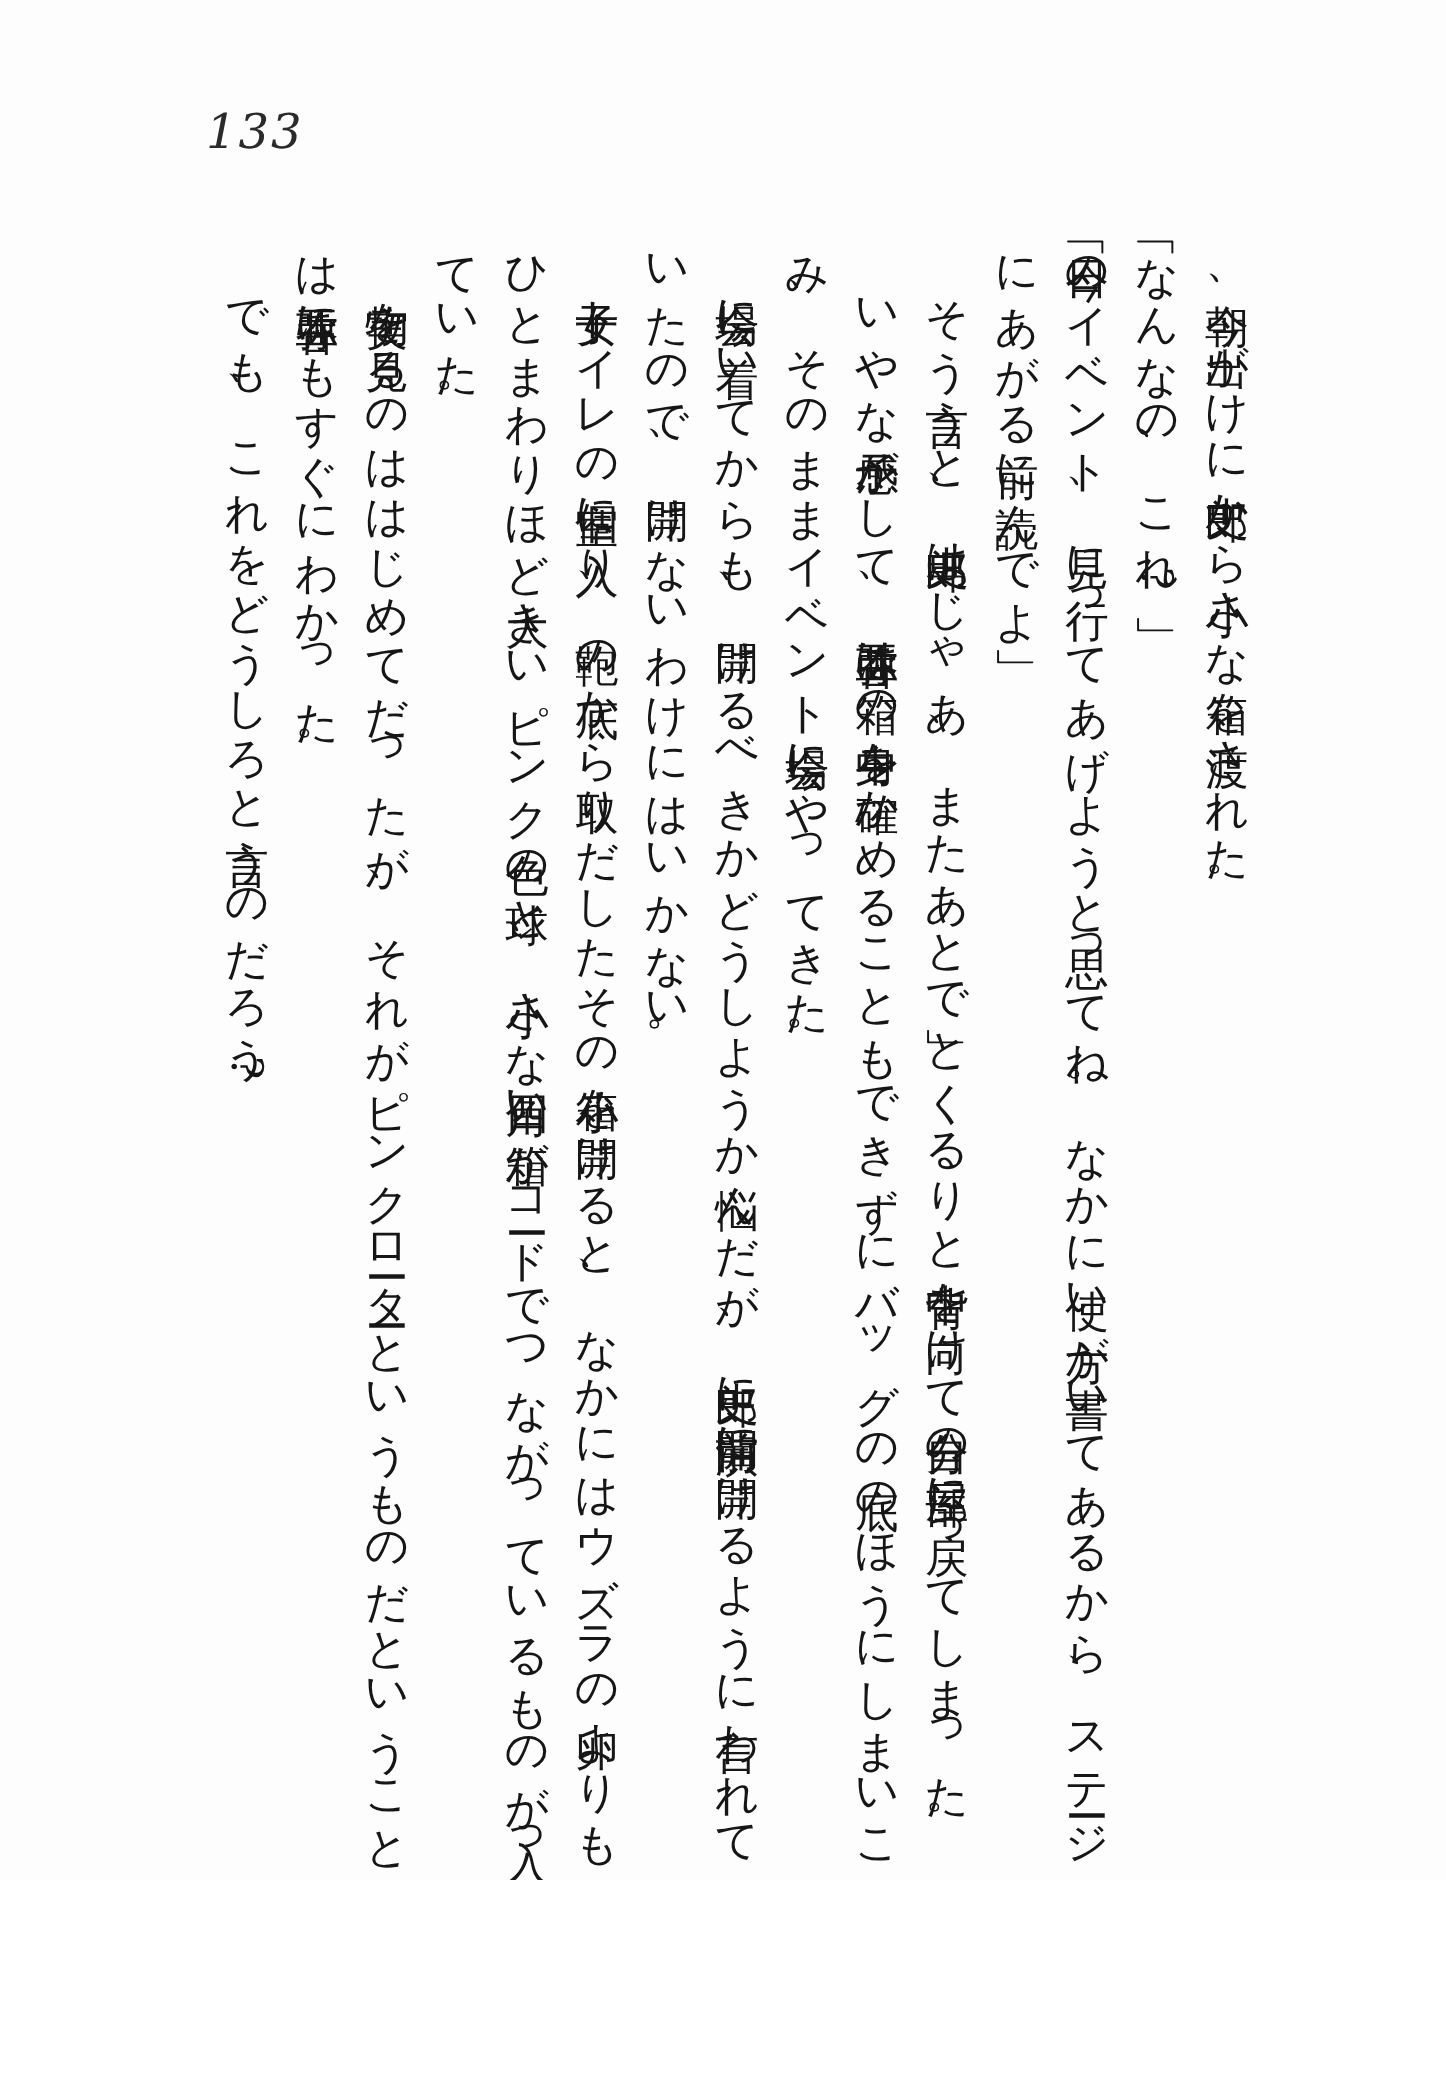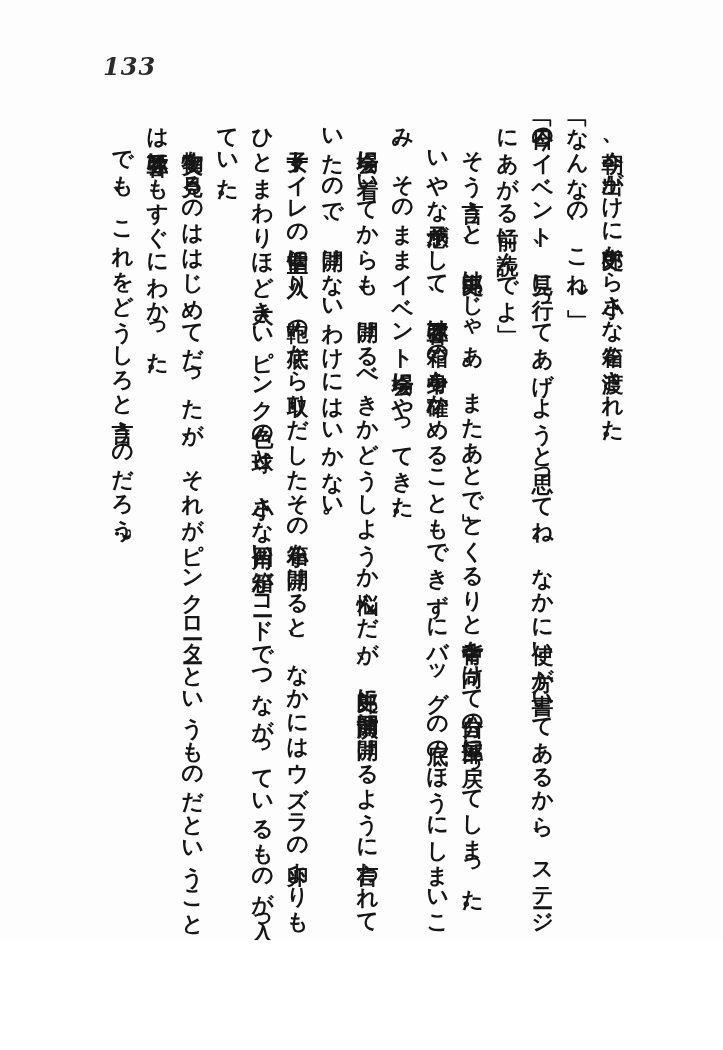--- a/index.html
+++ b/index.html
@@ -2,21 +2,20 @@
 <html lang="ja"><head>
 <meta charset="utf-8">
 <style>
   html,body{margin:0;padding:0;}
   .page{
     position:relative;
     width:723px;height:940px;
     background:#fdfdfd;
     overflow:hidden;
     font-family:"DejaVu Serif","Liberation Serif",serif;
-    font-weight:bold;
   }
   .page-number{
     position:absolute;
     left:103px;top:52px;
     font-family:"DejaVu Serif","Liberation Serif",serif;
     font-style:italic;
     font-size:24px;
     color:#2b2b2b;
     letter-spacing:1px;
   }

